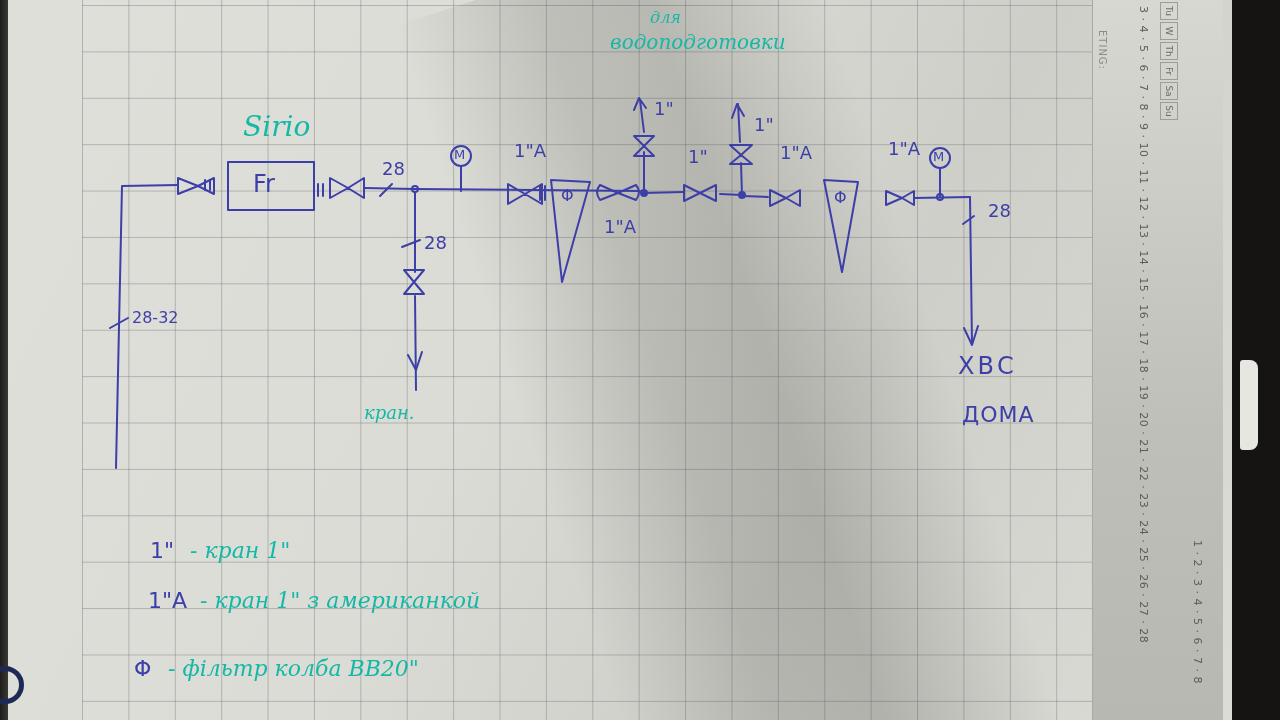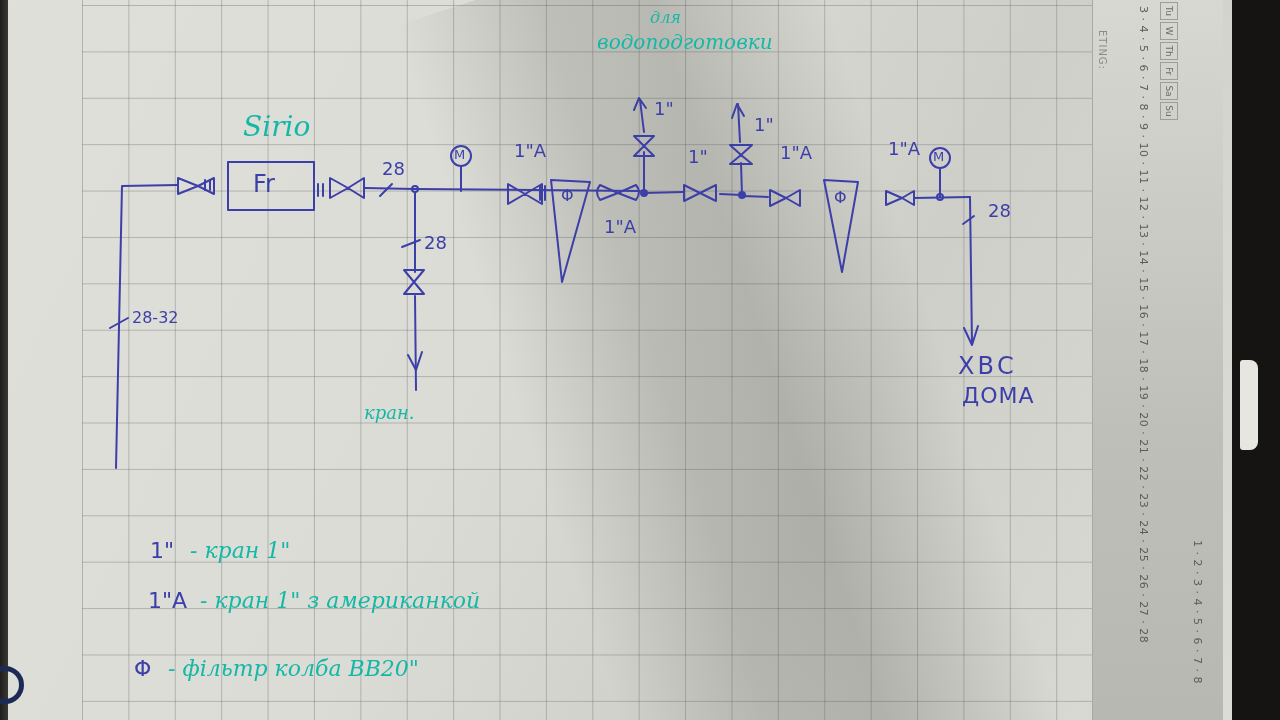--- a/index.html
+++ b/index.html
@@ -161,21 +161,21 @@
   <circle class="ink" cx="940" cy="197" r="3"></circle>
 
   <path class="ink" d="M970 197 L972 344"></path>
   <path class="ink" d="M963 224 L974 216"></path>
   <path class="ink" d="M964 328 L972 345 L978 326"></path>
 </svg>
 
 <div class="hand" style="left:243px; top:110px; font-size:28px;">Sirio</div>
 <div class="hand-sans" style="left:253px; top:170px; font-size:24px;">Fr</div>
 <div class="hand" style="left:650px; top:8px; font-size:16px;">для</div>
-<div class="hand" style="left:597px; top:30px; font-size:20px;">водоподготовки</div>
+<div class="hand" style="left:610px; top:30px; font-size:20px;">водоподготовки</div>
 
 <div class="hand-sans" style="left:382px; top:158px; font-size:18px;">28</div>
 <div class="hand-sans" style="left:424px; top:232px; font-size:18px;">28</div>
 <div class="hand-sans" style="left:132px; top:308px; font-size:16px;">28-32</div>
 <div class="hand-sans" style="left:988px; top:200px; font-size:18px;">28</div>
 
 <div class="hand-sans" style="left:454px; top:147px; font-size:13px;">M</div>
 <div class="hand-sans" style="left:933px; top:149px; font-size:13px;">M</div>
 <div class="hand-sans" style="left:561px; top:186px; font-size:16px;">Φ</div>
 <div class="hand-sans" style="left:834px; top:188px; font-size:16px;">Φ</div>
@@ -183,21 +183,21 @@
 <div class="hand-sans" style="left:514px; top:140px; font-size:18px;">1"A</div>
 <div class="hand-sans" style="left:604px; top:216px; font-size:18px;">1"A</div>
 <div class="hand-sans" style="left:654px; top:98px; font-size:18px;">1"</div>
 <div class="hand-sans" style="left:688px; top:146px; font-size:18px;">1"</div>
 <div class="hand-sans" style="left:754px; top:114px; font-size:18px;">1"</div>
 <div class="hand-sans" style="left:780px; top:142px; font-size:18px;">1"A</div>
 <div class="hand-sans" style="left:888px; top:138px; font-size:18px;">1"A</div>
 
 <div class="hand" style="left:364px; top:402px; font-size:18px;">кран.</div>
 <div class="hand-sans" style="left:950px; top:352px; font-size:24px; letter-spacing:3px;margin-left:8px;">ХВС</div>
-<div class="hand-sans" style="left:962px; top:383px; font-size:22px; letter-spacing:1px;">ДОМА</div>
+<div class="hand-sans" style="left:962px; top:402px; font-size:22px; letter-spacing:1px;">ДОМА</div>
 
 <div>
   <div>
     <span class="hand-sans" style="left:150px; top:538px; font-size:22px;">1"</span>
     <span class="hand" style="left:190px; top:538px; font-size:22px;">- кран 1"</span>
   </div>
   <div>
     <span class="hand-sans" style="left:148px; top:588px; font-size:22px;">1"A</span>
     <span class="hand" style="left:200px; top:588px; font-size:22px;">- кран 1" з американкой</span>
   </div>

